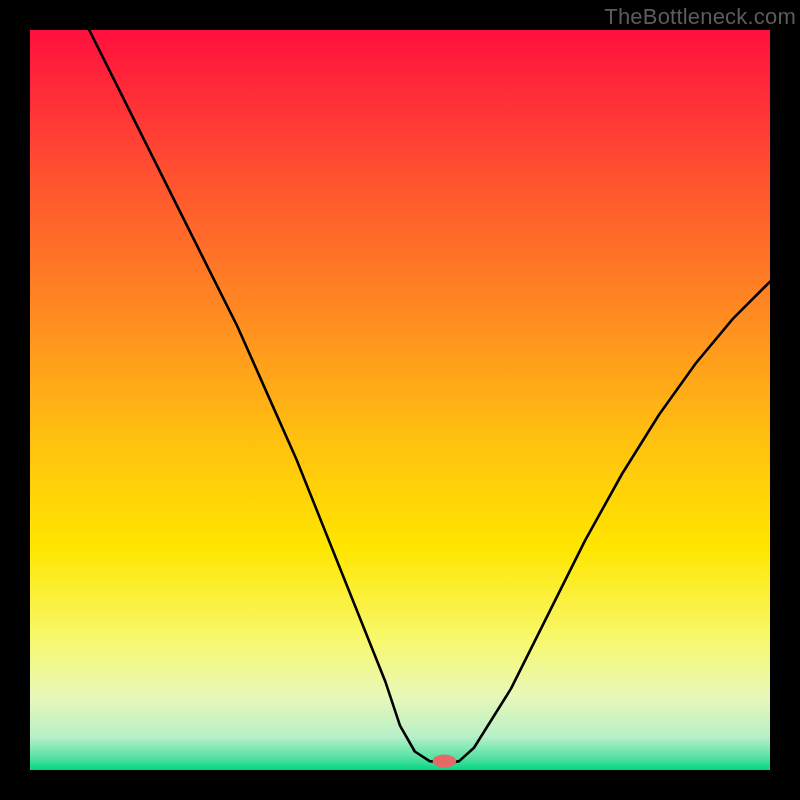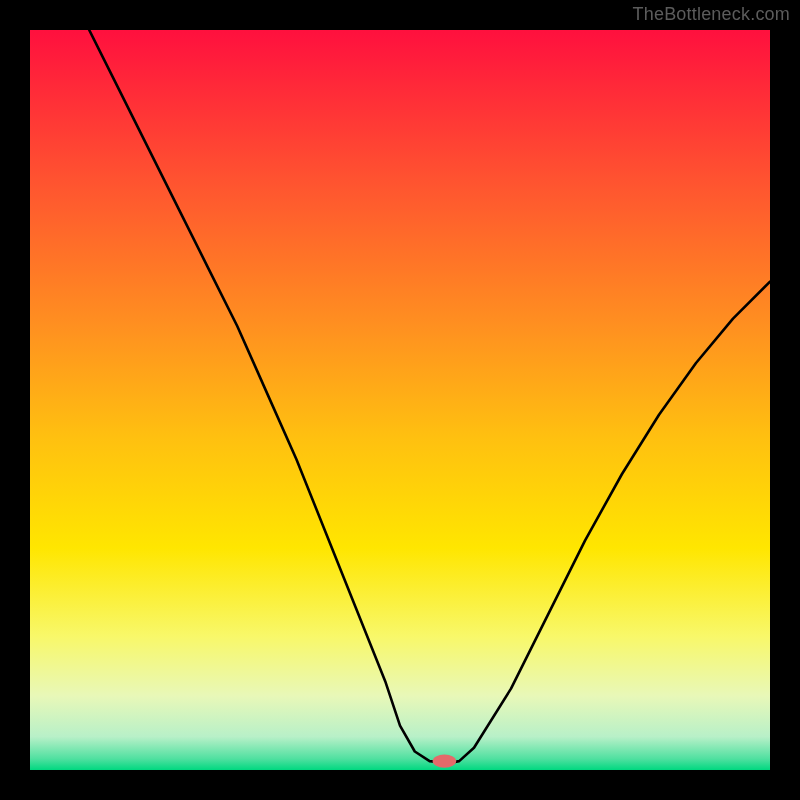--- a/index.html
+++ b/index.html
@@ -13,23 +13,23 @@
   }
   .frame {
     position: relative;
     width: 800px;
     height: 800px;
     background: #000;
   }
   .watermark {
     position: absolute;
     top: 4px;
-    right: 10px;
+    right: 4px;
     color: #5c5c5c;
-    font-size: 18px;
+    font-size: 22px;
     font-weight: 500;
     z-index: 10;
     letter-spacing: 0.2px;
   }
   .plot-area {
     position: absolute;
     left: 30px;
     top: 30px;
     width: 740px;
     height: 740px;

